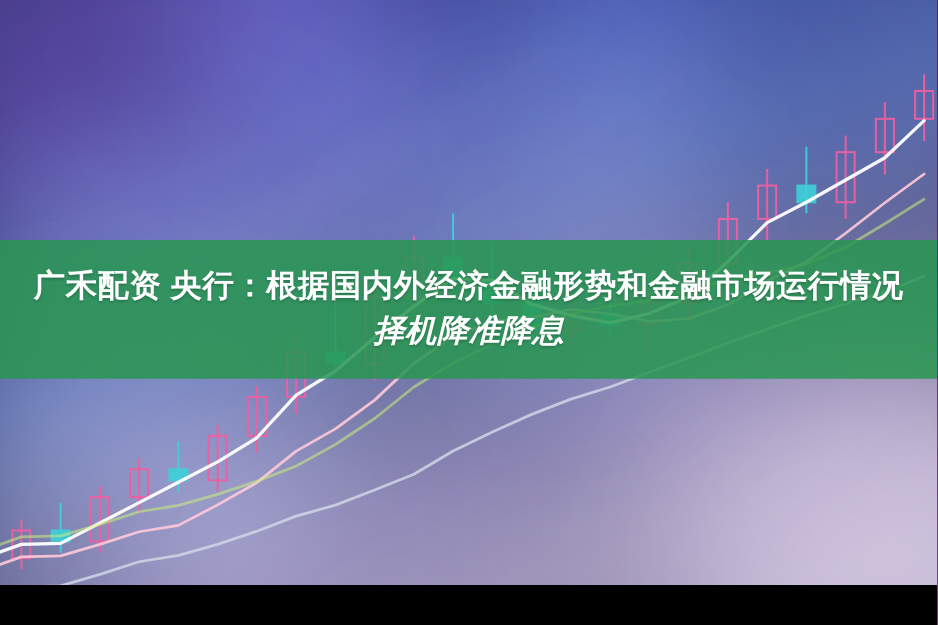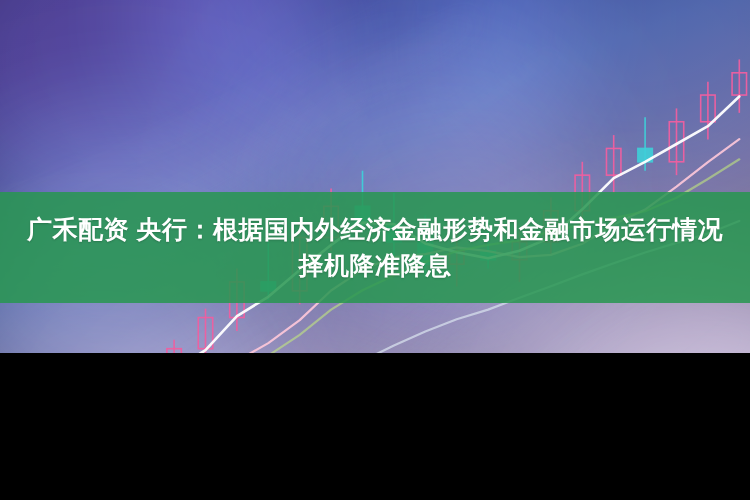--- a/index.html
+++ b/index.html
@@ -6,21 +6,21 @@
     margin: 0; padding: 0;
     background: #000;
   }
   body {
     font-family: "Liberation Sans", "DejaVu Sans", sans-serif;
   }
 
   #banner {
     position: relative;
     width: 750px;
-    height: 353px;
+    height: 468px;
     overflow: hidden;
     background: #a21caf;
   }
 
   
   .bg-base {
     position: absolute; inset: 0;
     background:
       linear-gradient(158deg,
         #241f4f 0%,
@@ -72,21 +72,21 @@
   .headline-line {
     color: #ffffff;
     font-size: 25px;
     font-weight: bold;
     letter-spacing: 0.5px;
     line-height: 1.18;
     text-align: center;
     white-space: nowrap;
     text-shadow: 0 1px 2px rgba(0,0,0,0.18);
   }
-  .headline-line.line2 { font-size: 25px; }
+  .headline-line.line2 { font-size: 25px; font-style: italic; }
 </style>
 </head>
 <body>
 
 <div id="banner">
 
   <div class="bg-base"></div>
   <div class="bg-blob blob-a"></div>
   <div class="bg-blob blob-b"></div>
   <div class="bg-blob blob-c"></div>

